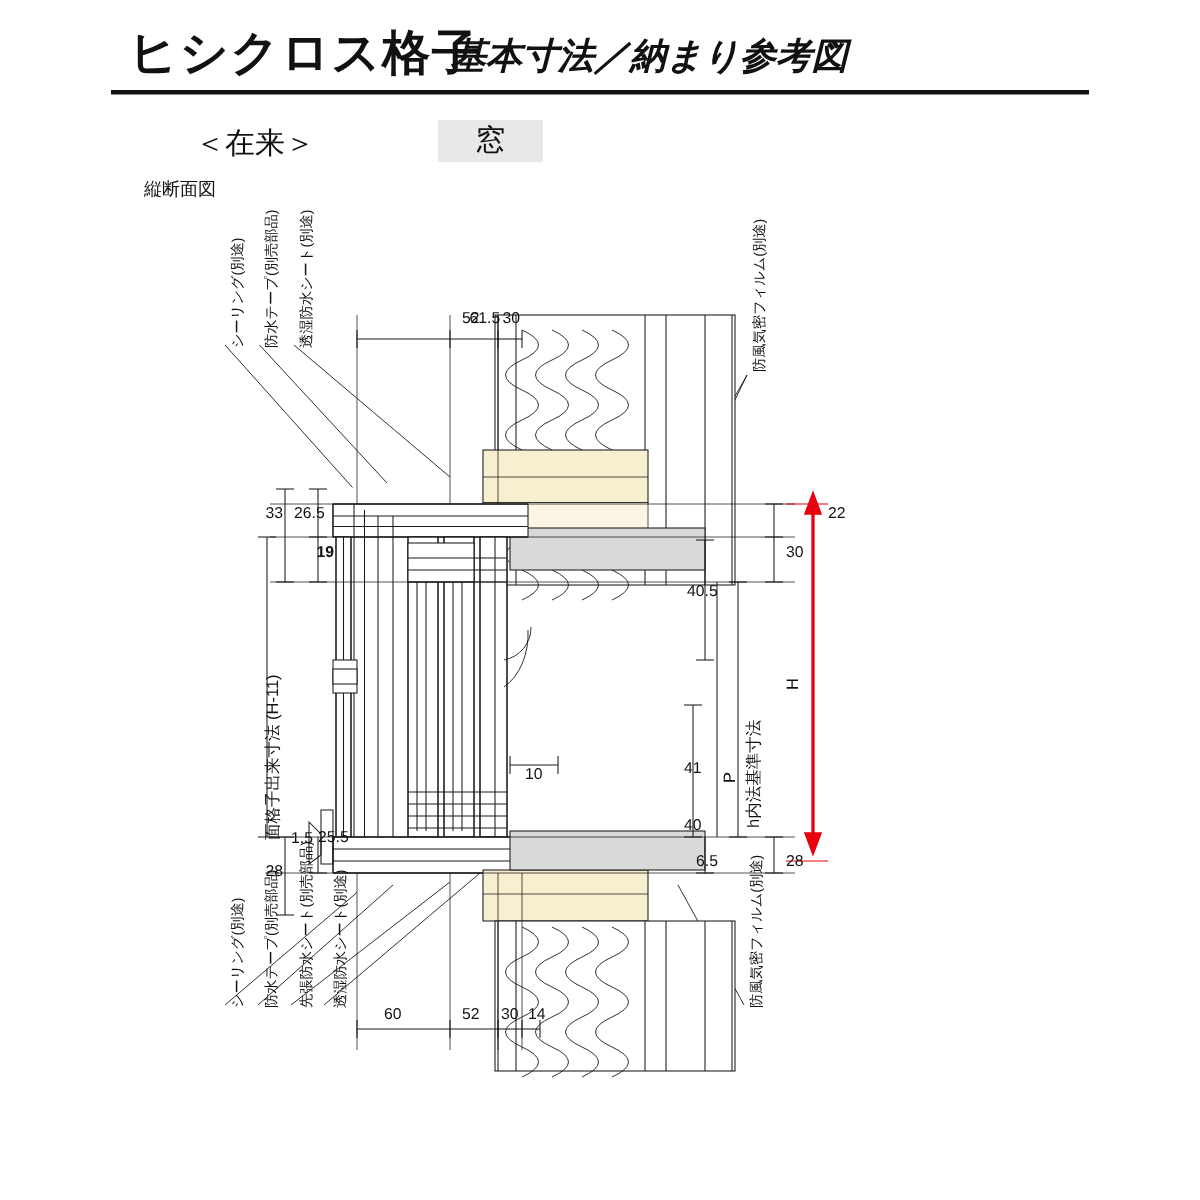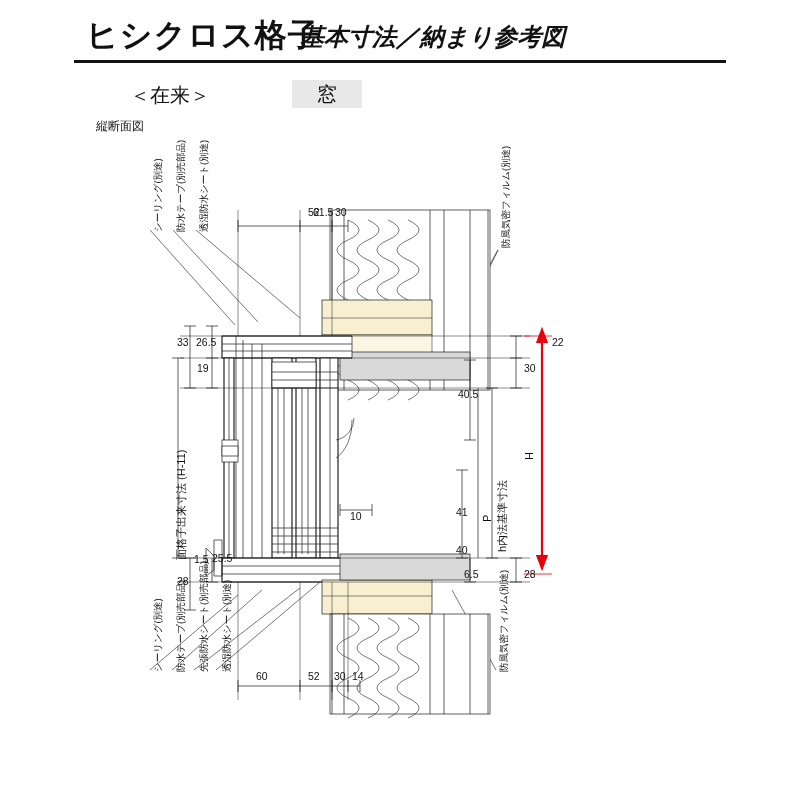--- a/index.html
+++ b/index.html
@@ -416,21 +416,21 @@
   <div class="hlabel" style="left:308px; top:66px;">52</div>
   <div class="hlabel" style="left:335px; top:66px;">30</div>
 
   <div class="hlabel" style="left:256px; top:530px;">60</div>
   <div class="hlabel" style="left:308px; top:530px;">52</div>
   <div class="hlabel" style="left:334px; top:530px;">30</div>
   <div class="hlabel" style="left:352px; top:530px;">14</div>
 
   <div class="hlabel" style="left:177px; top:196px;">33</div>
   <div class="hlabel" style="left:196px; top:196px;">26.5</div>
-  <div class="hlabel" style="left:197px; top:222px;">19</div>
+  <div class="hlabel" style="left:211px; top:222px;font-weight:bold;">19</div>
 
   <div class="hlabel" style="left:177px; top:435px;">28</div>
   <div class="hlabel" style="left:194px; top:413px;">1.5</div>
   <div class="hlabel" style="left:212px; top:412px;">25.5</div>
 
   <div class="hlabel" style="left:552px; top:196px;">22</div>
   <div class="hlabel" style="left:524px; top:222px;">30</div>
   <div class="hlabel" style="left:458px; top:248px;">40.5</div>
 
   <div class="hlabel" style="left:456px; top:366px;">41</div>

